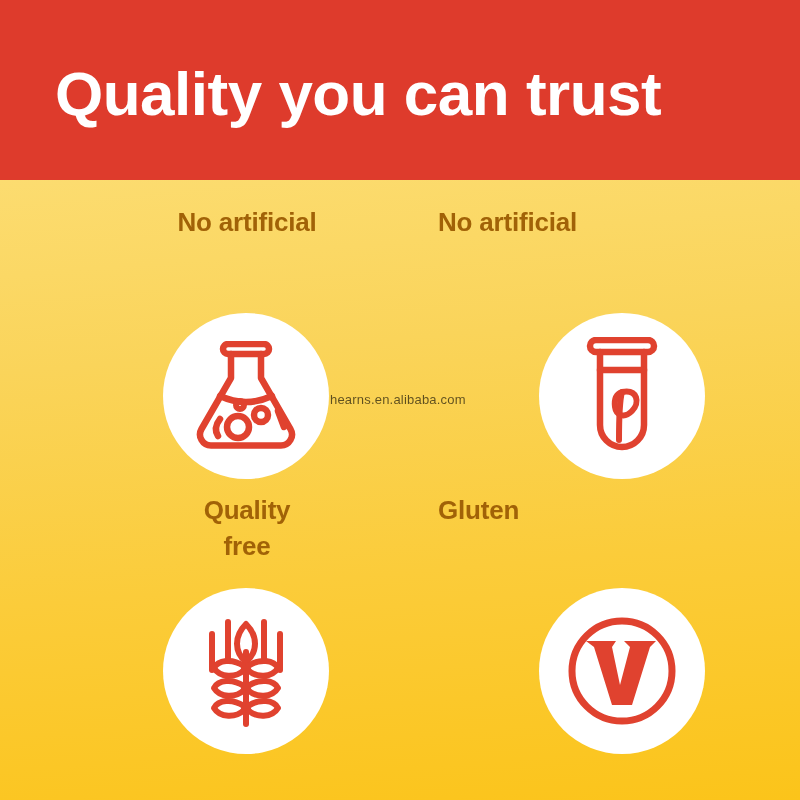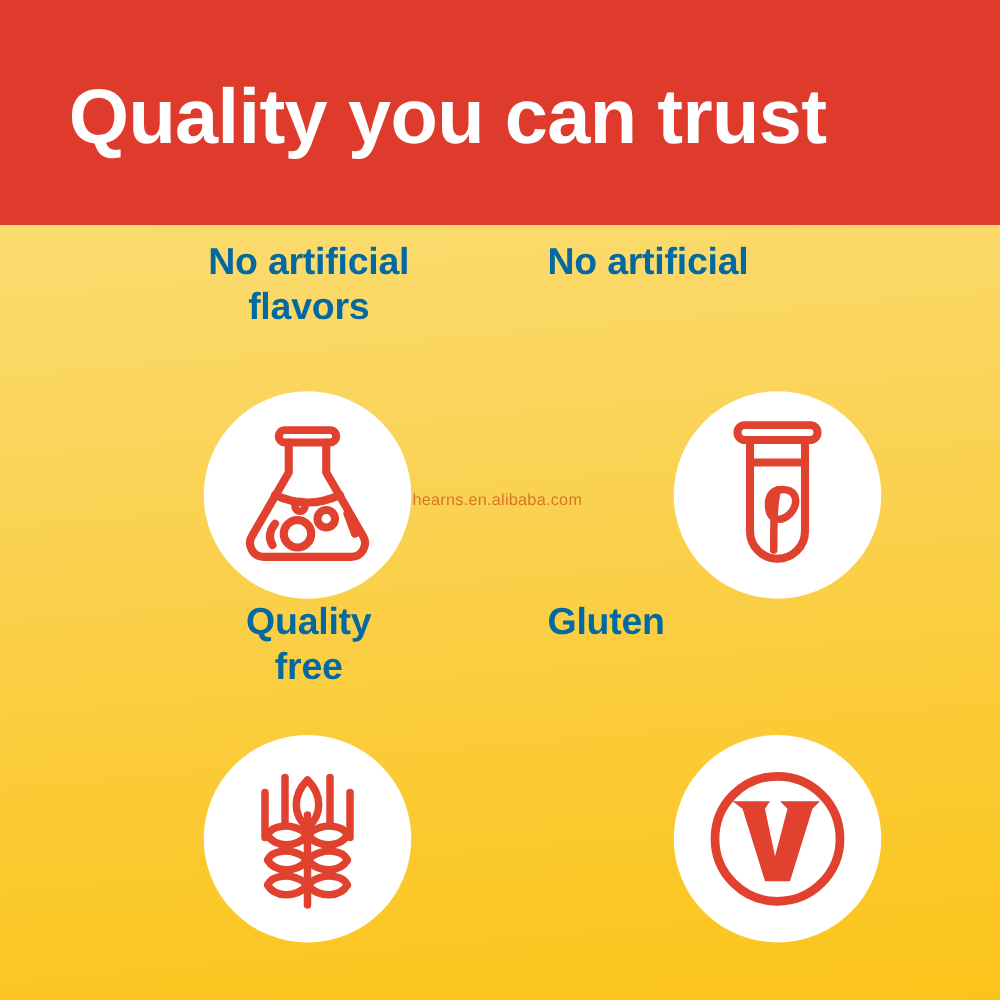--- a/index.html
+++ b/index.html
@@ -63,27 +63,27 @@
     width: 330px;
     height: 300px;
   }
   .cell-r0c0 { left: 82px;  top: 12px; }
   .cell-r0c1 { left: 420px; top: 12px; }
   .cell-r1c0 { left: 82px;  top: 300px; }
   .cell-r1c1 { left: 420px; top: 300px; }
 
   .feature-label {
     position: absolute;
-    top: 0;
+    top: 12px;
     width: 100%;
     margin: 0;
-    font-size: 30px;
+    font-size: 26px;
     line-height: 36px;
     font-weight: bold;
-    color: #0369a1;
+    color: #a16207;
     letter-spacing: -0.2px;
   }
   .label-center { text-align: center; }
   .label-left   { text-align: left; padding-left: 18px; box-sizing: border-box; }
 
   .icon-circle {
     position: absolute;
     width: 166px;
     height: 166px;
     border-radius: 50%;
@@ -99,21 +99,21 @@
 
   .icon-svg { display: block; }
 
   
   #watermark {
     position: absolute;
     left: 330px;
     top: 392px;
     font-size: 13px;
     line-height: 16px;
-    color: #c2410c;
+    color: #000000;
     opacity: 0.62;
     letter-spacing: 0.2px;
     white-space: nowrap;
     z-index: 6;
     pointer-events: none;
   }
 </style>
 </head>
 <body>
 
@@ -123,21 +123,20 @@
 
   <div id="header-banner">
     <h1 id="header-title">Quality you can trust</h1>
   </div>
 
   <div id="feature-grid">
 
     <div class="feature-cell cell-r0c0">
       <div class="feature-label label-center">
         <span>No artificial</span><br>
-        <span>flavors</span>
       </div>
       <div class="icon-circle circle-r0c0">
         <svg class="icon-svg" width="104" height="110" viewBox="0 0 104 110" fill="none">
 
           <rect x="29" y="3" width="46" height="10" rx="5" stroke="#E0422F" stroke-width="6.5"></rect>
 
           <path d="M37 13 V37 L7.5 88 a11 11 0 0 0 9.5 16.5 H87 a11 11 0 0 0 9.5 -16.5 L67 37 V13" stroke="#E0422F" stroke-width="6.5" stroke-linecap="round" stroke-linejoin="round"></path>
 
           <path d="M26 55 q26 12 52 0" stroke="#E0422F" stroke-width="6.5" stroke-linecap="round"></path>
 

